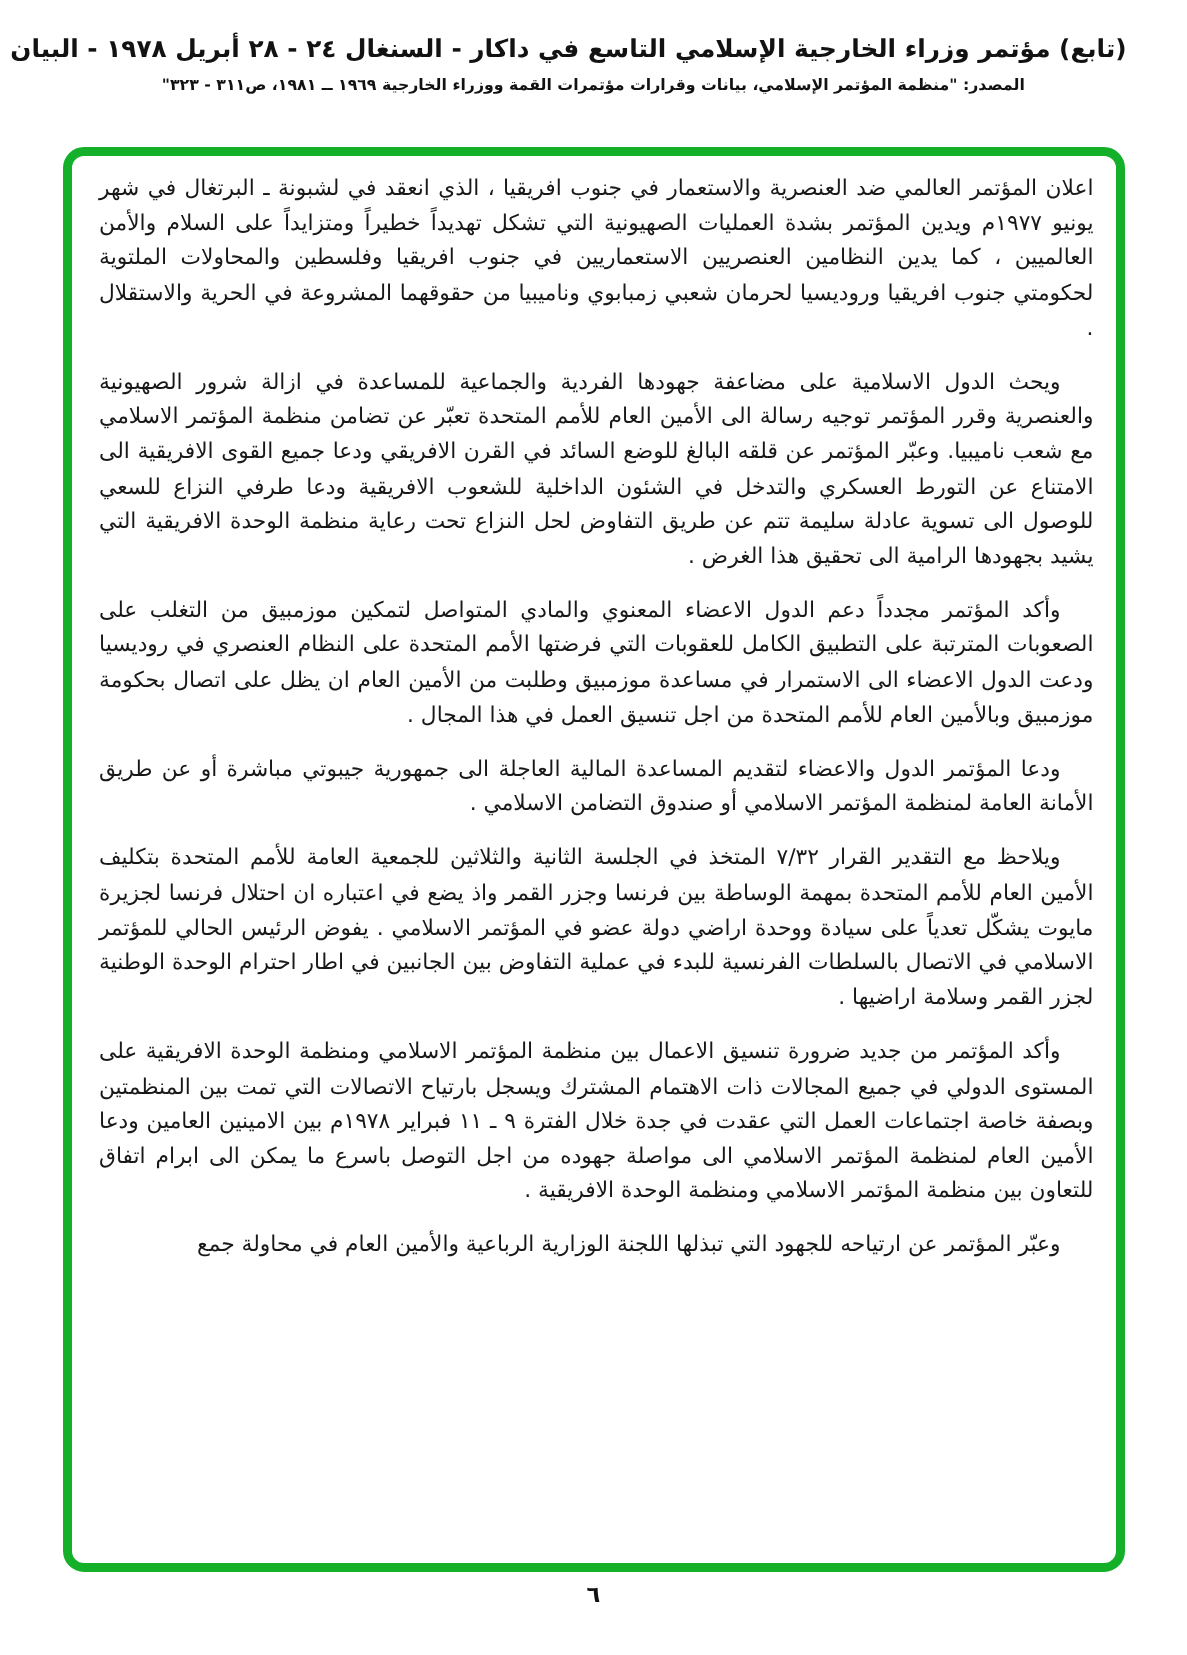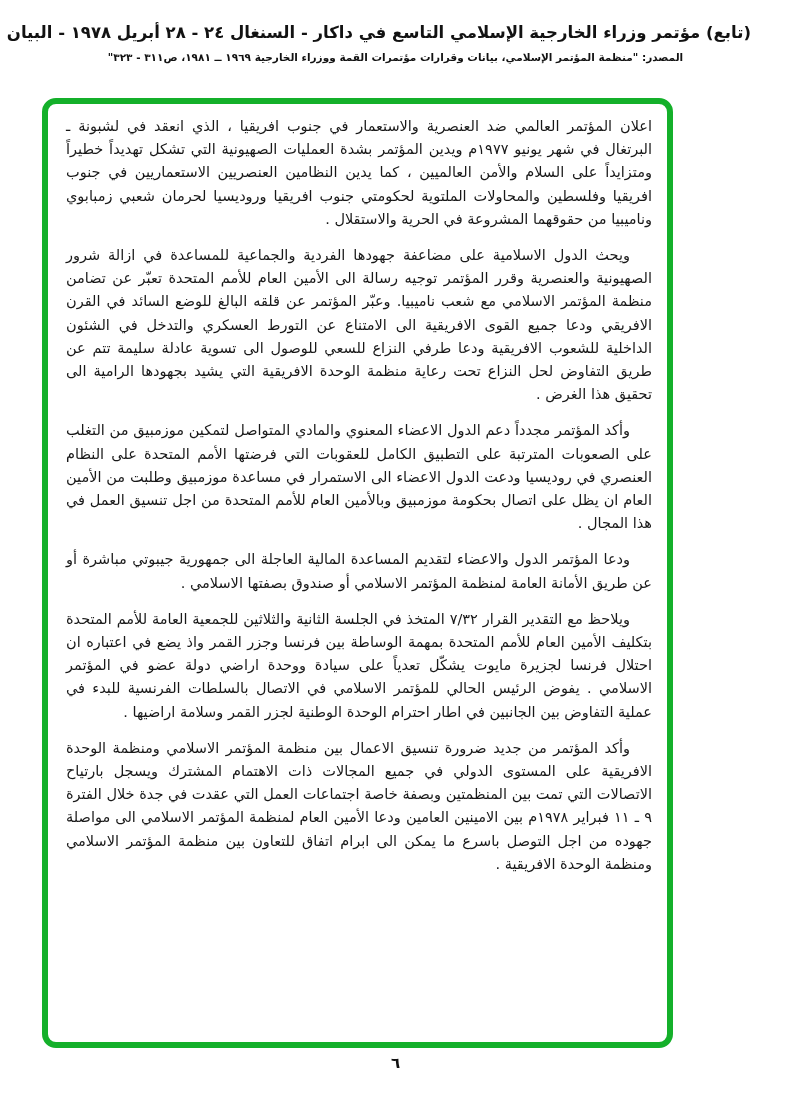--- a/index.html
+++ b/index.html
@@ -32,21 +32,21 @@
   }
   .doc-header .h2 {
     font-size: 10.5px;
     line-height: 15px;
     margin-top: 6px;
   }
   .highlight-box {
     position: absolute;
     top: 98px;
     left: 42px;
-    width: 631px;
+    width: 708px;
     height: 950px;
     box-sizing: border-box;
     border: 6px solid #14b02a;
     border-radius: 14px;
     padding: 11px 15px 6px 18px;
     overflow: hidden;
     background: #ffffff;
   }
   .doc-body {
     direction: rtl;
@@ -82,23 +82,24 @@
   <header class="doc-header">
     <div class="h1">(تابع)  مؤتمر وزراء الخارجية الإسلامي التاسع في داكار -  السنغال ٢٤ -  ٢٨ أبريل ١٩٧٨ -  البيان الختامي</div>
     <div class="h2">المصدر: "منظمة المؤتمر الإسلامي، بيانات وقرارات مؤتمرات القمة ووزراء الخارجية ١٩٦٩ ــ ١٩٨١، ص٣١١ -  ٣٢٣"</div>
   </header>
 
   <section class="highlight-box" style="border-color: rgb(20, 176, 42);">
     <div class="doc-body">
       <p class="first">اعلان المؤتمر العالمي ضد العنصرية والاستعمار في جنوب افريقيا ، الذي انعقد في لشبونة ـ البرتغال في شهر يونيو ١٩٧٧م  ويدين المؤتمر بشدة العمليات الصهيونية التي تشكل تهديداً خطيراً ومتزايداً على السلام والأمن العالميين ، كما يدين النظامين العنصريين الاستعماريين في جنوب افريقيا وفلسطين والمحاولات الملتوية لحكومتي جنوب افريقيا وروديسيا لحرمان شعبي زمبابوي وناميبيا من حقوقهما المشروعة في الحرية والاستقلال .</p>
       <p>ويحث الدول الاسلامية على مضاعفة جهودها الفردية والجماعية للمساعدة في ازالة شرور الصهيونية والعنصرية وقرر المؤتمر توجيه رسالة الى الأمين العام للأمم المتحدة تعبّر عن تضامن منظمة المؤتمر الاسلامي مع شعب ناميبيا. وعبّر المؤتمر عن قلقه البالغ للوضع السائد في القرن الافريقي ودعا جميع القوى الافريقية الى الامتناع عن التورط العسكري والتدخل في الشئون الداخلية للشعوب الافريقية ودعا طرفي النزاع للسعي للوصول الى تسوية عادلة سليمة تتم عن طريق التفاوض لحل النزاع تحت رعاية منظمة الوحدة الافريقية التي يشيد بجهودها الرامية الى تحقيق هذا الغرض .</p>
       <p>وأكد المؤتمر مجدداً دعم الدول الاعضاء المعنوي والمادي المتواصل لتمكين موزمبيق من التغلب على الصعوبات المترتبة على التطبيق الكامل للعقوبات التي فرضتها الأمم المتحدة على النظام العنصري في روديسيا ودعت الدول الاعضاء الى الاستمرار في مساعدة موزمبيق وطلبت من الأمين العام ان يظل على اتصال بحكومة موزمبيق وبالأمين العام للأمم المتحدة من اجل تنسيق العمل في هذا المجال .</p>
-      <p>ودعا المؤتمر الدول والاعضاء لتقديم المساعدة المالية العاجلة الى جمهورية جيبوتي مباشرة أو عن طريق الأمانة العامة لمنظمة المؤتمر الاسلامي أو صندوق بصفتها الاسلامي .</p>
+      <p>ودعا المؤتمر الدول والاعضاء لتقديم المساعدة المالية العاجلة الى جمهورية جيبوتي مباشرة أو عن طريق الأمانة العامة لمنظمة المؤتمر الاسلامي أو صندوق التضامن الاسلامي .</p>
       <p>ويلاحظ مع التقدير القرار ٧/٣٢ المتخذ في الجلسة الثانية  والثلاثين للجمعية العامة للأمم المتحدة بتكليف الأمين العام للأمم المتحدة بمهمة الوساطة بين فرنسا وجزر القمر واذ يضع في اعتباره ان احتلال فرنسا لجزيرة مايوت يشكّل تعدياً على سيادة ووحدة اراضي دولة عضو في المؤتمر الاسلامي .  يفوض الرئيس الحالي للمؤتمر الاسلامي في الاتصال بالسلطات الفرنسية للبدء في عملية التفاوض بين الجانبين في اطار احترام الوحدة الوطنية لجزر القمر وسلامة اراضيها .</p>
       <p>وأكد المؤتمر من جديد ضرورة تنسيق الاعمال بين منظمة المؤتمر الاسلامي ومنظمة الوحدة الافريقية على المستوى الدولي في جميع المجالات ذات الاهتمام المشترك ويسجل بارتياح الاتصالات التي تمت بين المنظمتين وبصفة خاصة اجتماعات العمل التي عقدت في جدة خلال الفترة ٩ ـ ١١ فبراير ١٩٧٨م بين الامينين العامين ودعا الأمين العام لمنظمة المؤتمر الاسلامي الى مواصلة جهوده من اجل التوصل باسرع ما يمكن الى ابرام اتفاق للتعاون بين منظمة المؤتمر الاسلامي ومنظمة الوحدة الافريقية .</p>
+      <p>وعبّر المؤتمر عن ارتياحه للجهود التي تبذلها اللجنة الوزارية الرباعية والأمين العام في محاولة جمع</p>
     </div>
   </section>
 
   <footer class="page-footer">
     <span>٦</span>
   </footer>
 
 </div>
 
 </body></html>

